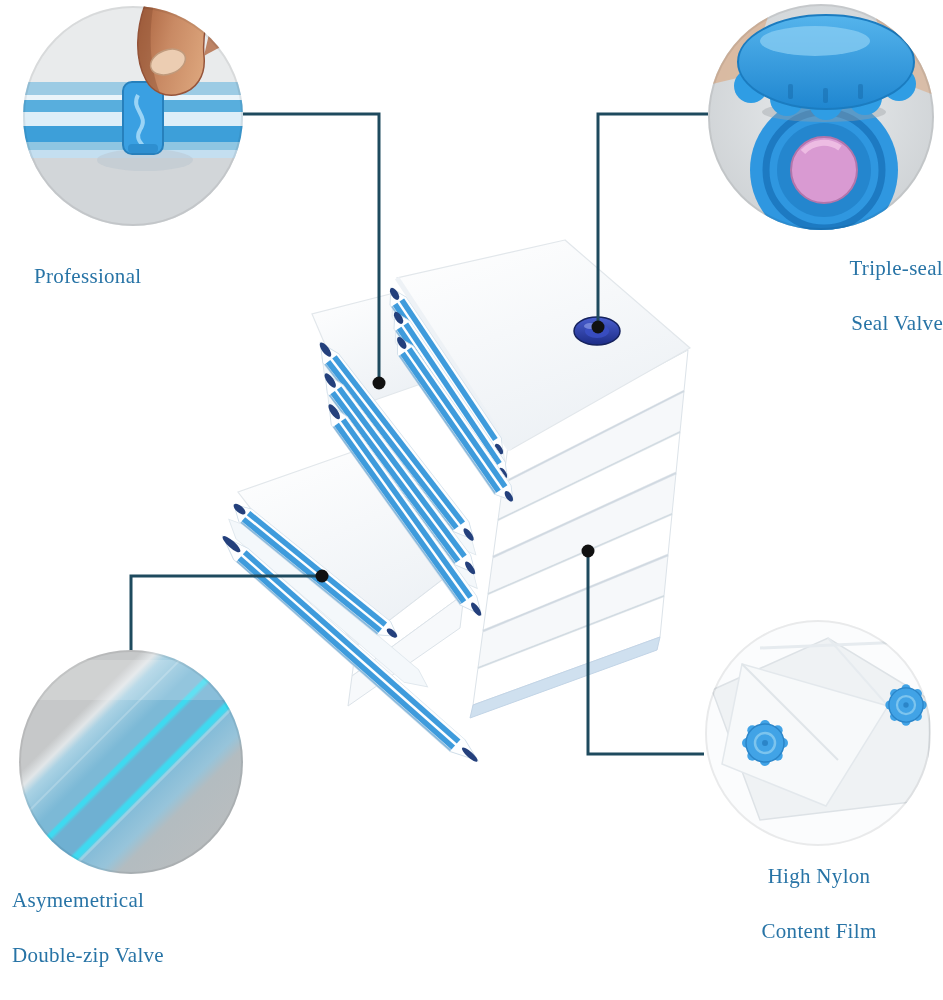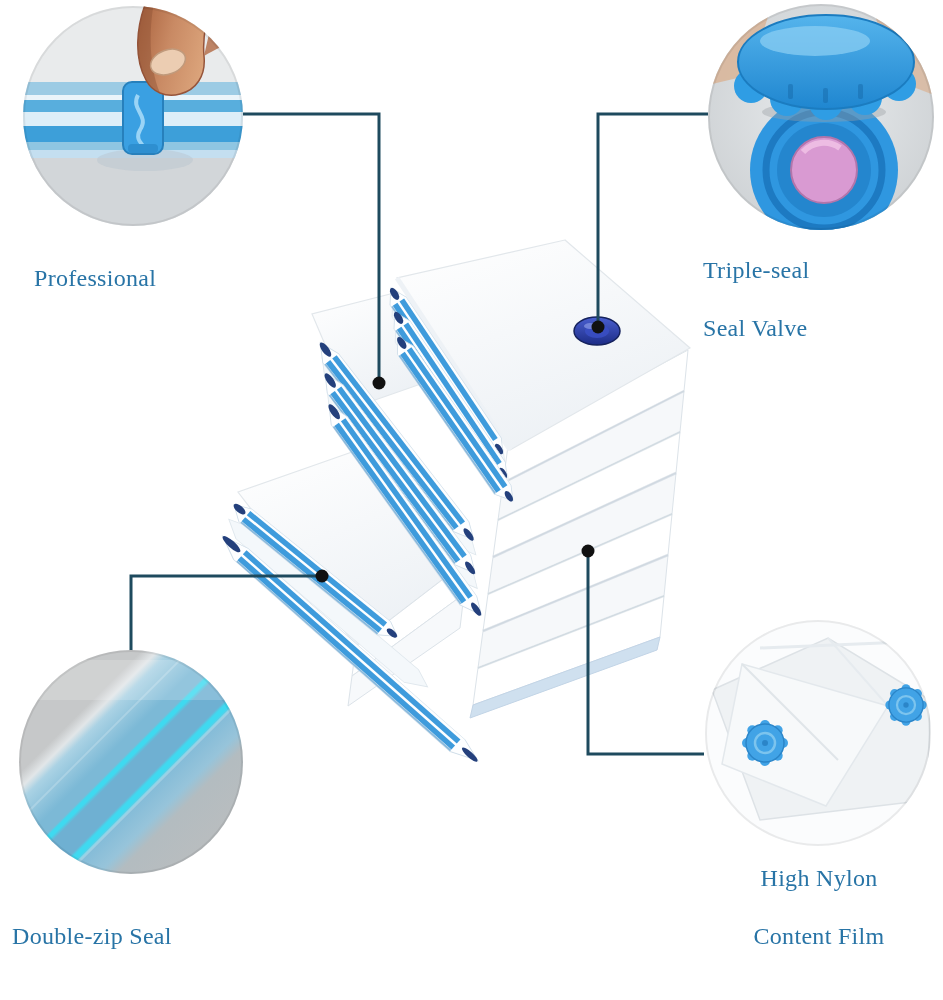--- a/index.html
+++ b/index.html
@@ -2,26 +2,26 @@
 <html><head>
 <meta charset="utf-8">
 <style>
   html,body{margin:0;padding:0;background:#fff;}
   .canvas{
     position:relative;width:943px;height:1000px;background:#ffffff;
     overflow:hidden;font-family:"Liberation Serif", serif;
   }
   .scene{position:absolute;left:0;top:0;}
   .feature-label{
-    position:absolute;color:#2874a6;font-size:24px;line-height:1;
+    position:absolute;color:#2874a6;font-size:21px;line-height:1;
     letter-spacing:0.3px;white-space:nowrap;
   }
   .feature-label .l2{margin-top:34px;}
   .lbl-professional{left:34px;top:266px;text-align:left;}
-  .lbl-triple{left:703px;top:258px;width:240px;text-align:left;}
+  .lbl-triple{left:703px;top:258px;width:240px;text-align:right;}
   .lbl-asym{left:12px;top:890px;text-align:left;}
   .lbl-nylon{left:693px;top:866px;width:252px;text-align:center;}
 </style>
 </head>
 <body>
 
 <div class="canvas">
 
   <svg class="scene" width="943" height="1000" viewBox="0 0 943 1000">
     <defs>
@@ -260,21 +260,22 @@
   <div class="feature-label lbl-professional">
     <div class="l1">Professional</div>
   </div>
 
   <div class="feature-label lbl-triple">
     <div class="l1">Triple-seal</div>
     <div class="l2">Seal Valve</div>
   </div>
 
   <div class="feature-label lbl-asym">
-    <div class="l2">Double-zip Seal</div>
+    <div class="l1">Asymemetrical</div>
+    <div class="l2">Double-zip Valve</div>
   </div>
 
   <div class="feature-label lbl-nylon">
     <div class="l1">High Nylon</div>
     <div class="l2">Content Film</div>
   </div>
 
 </div>
 
 </body></html>

